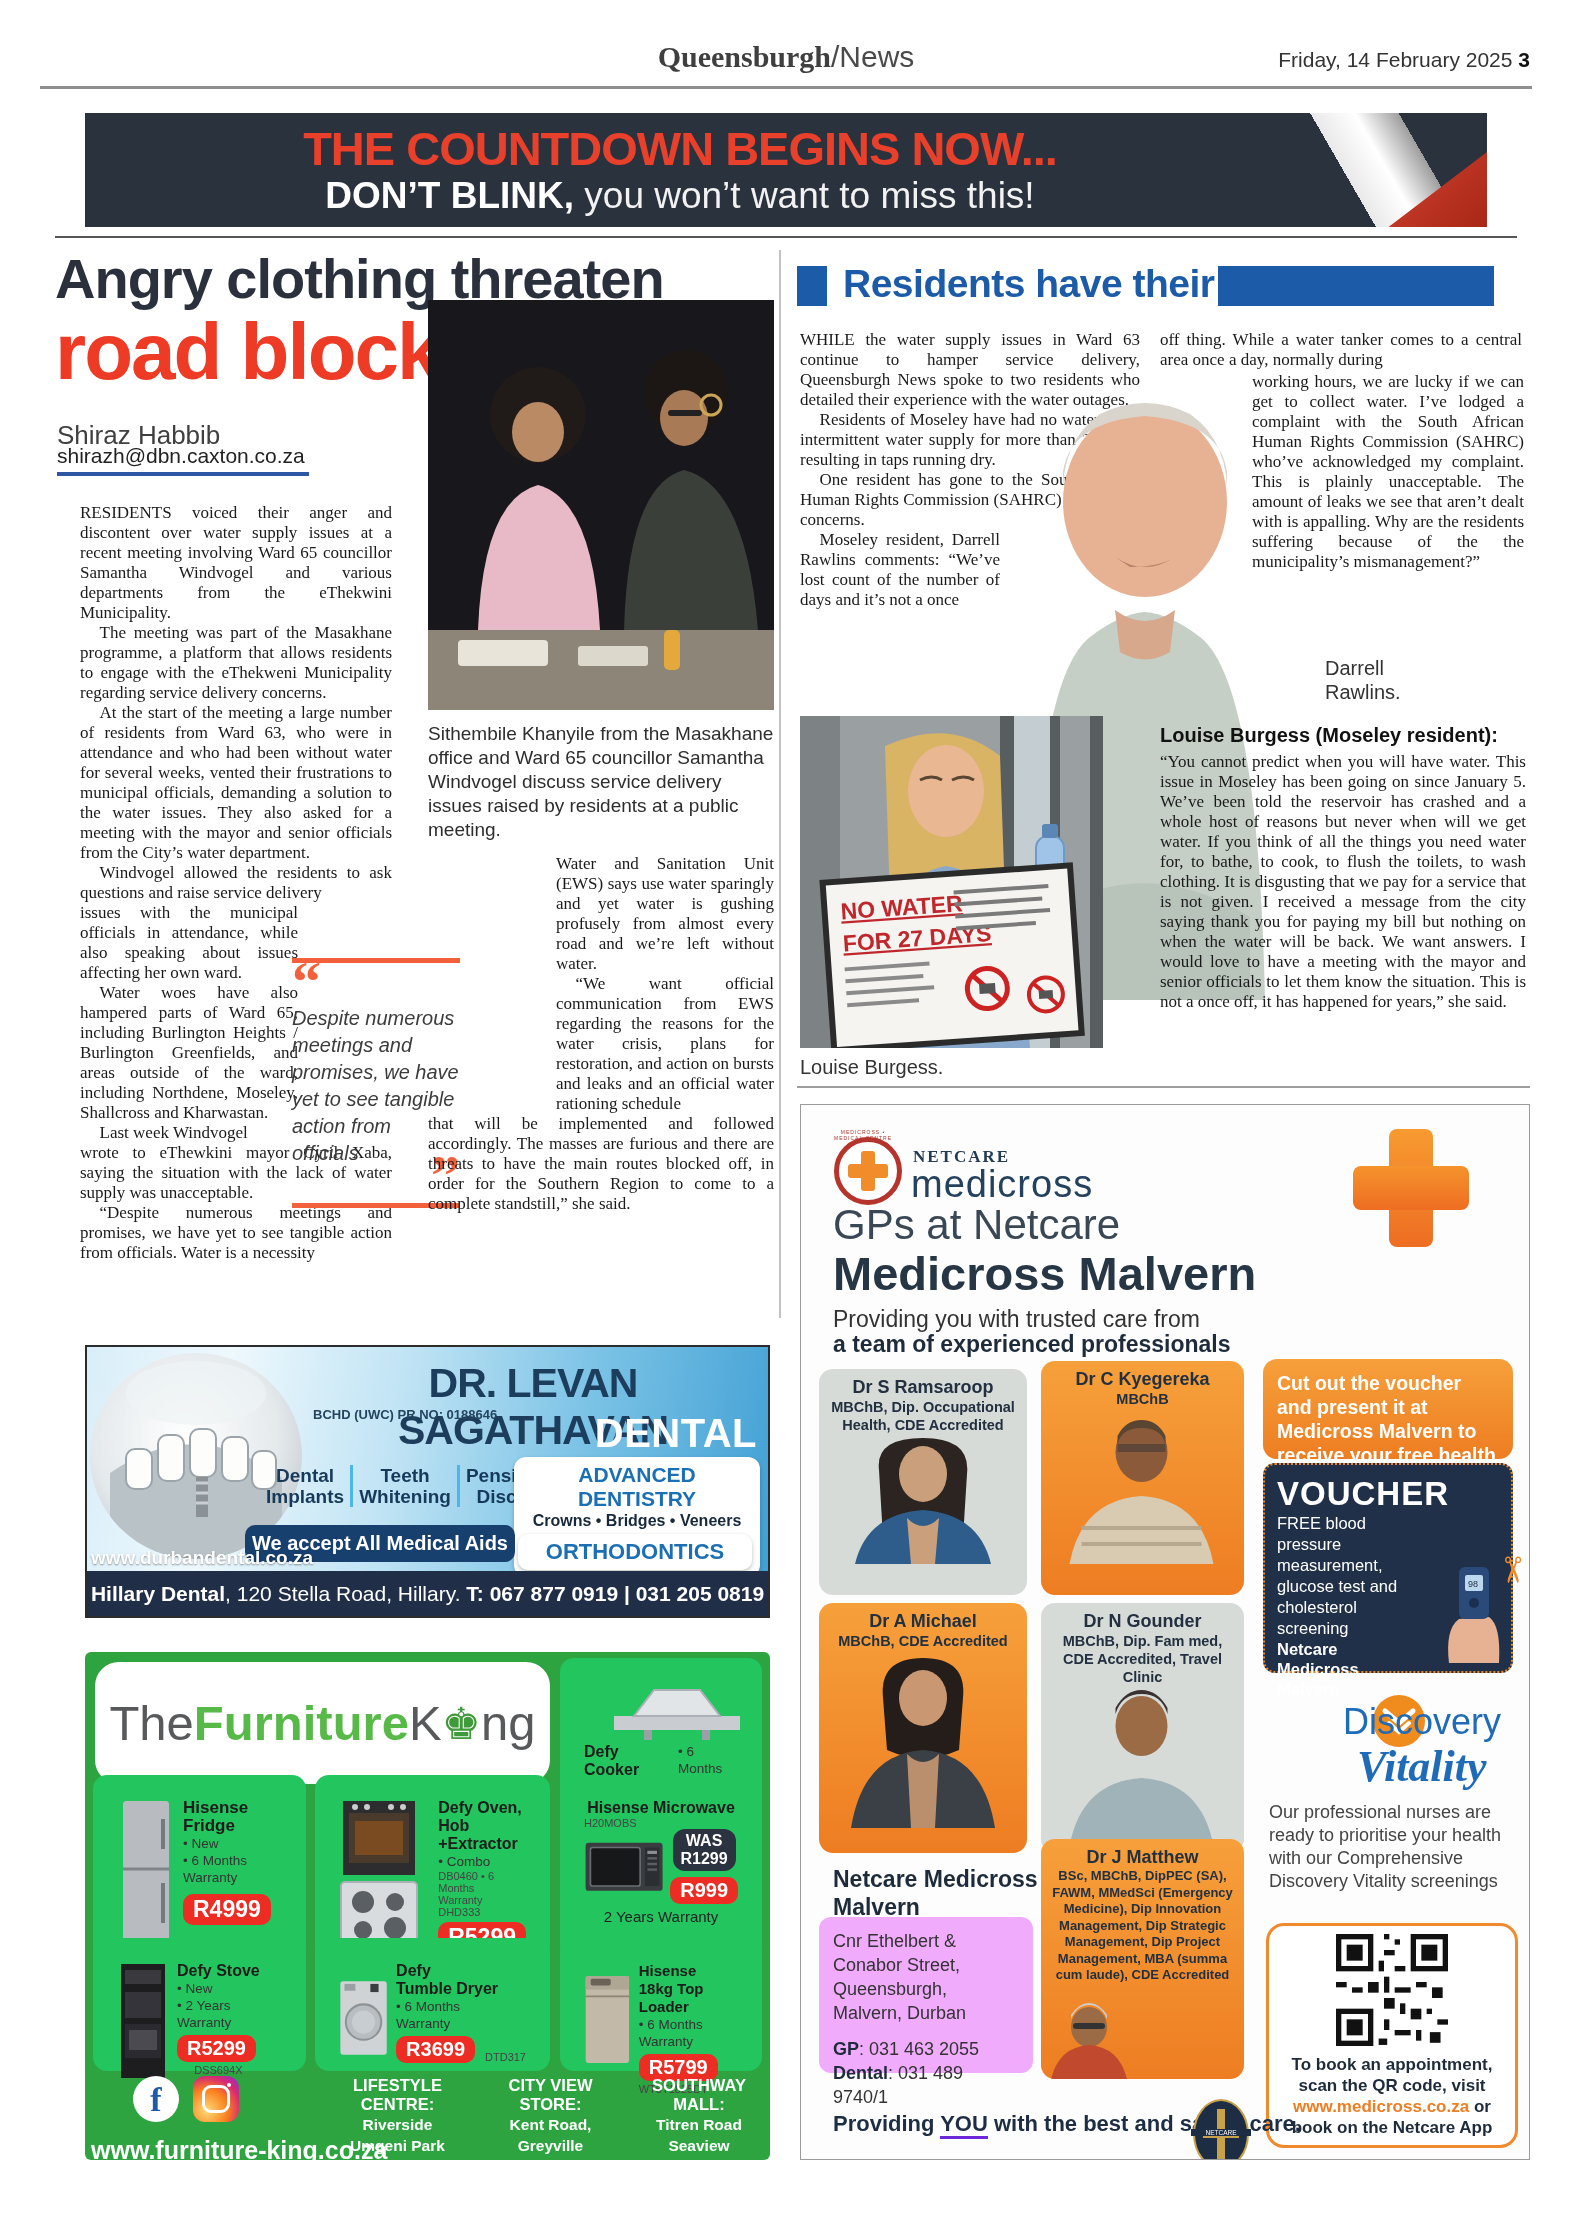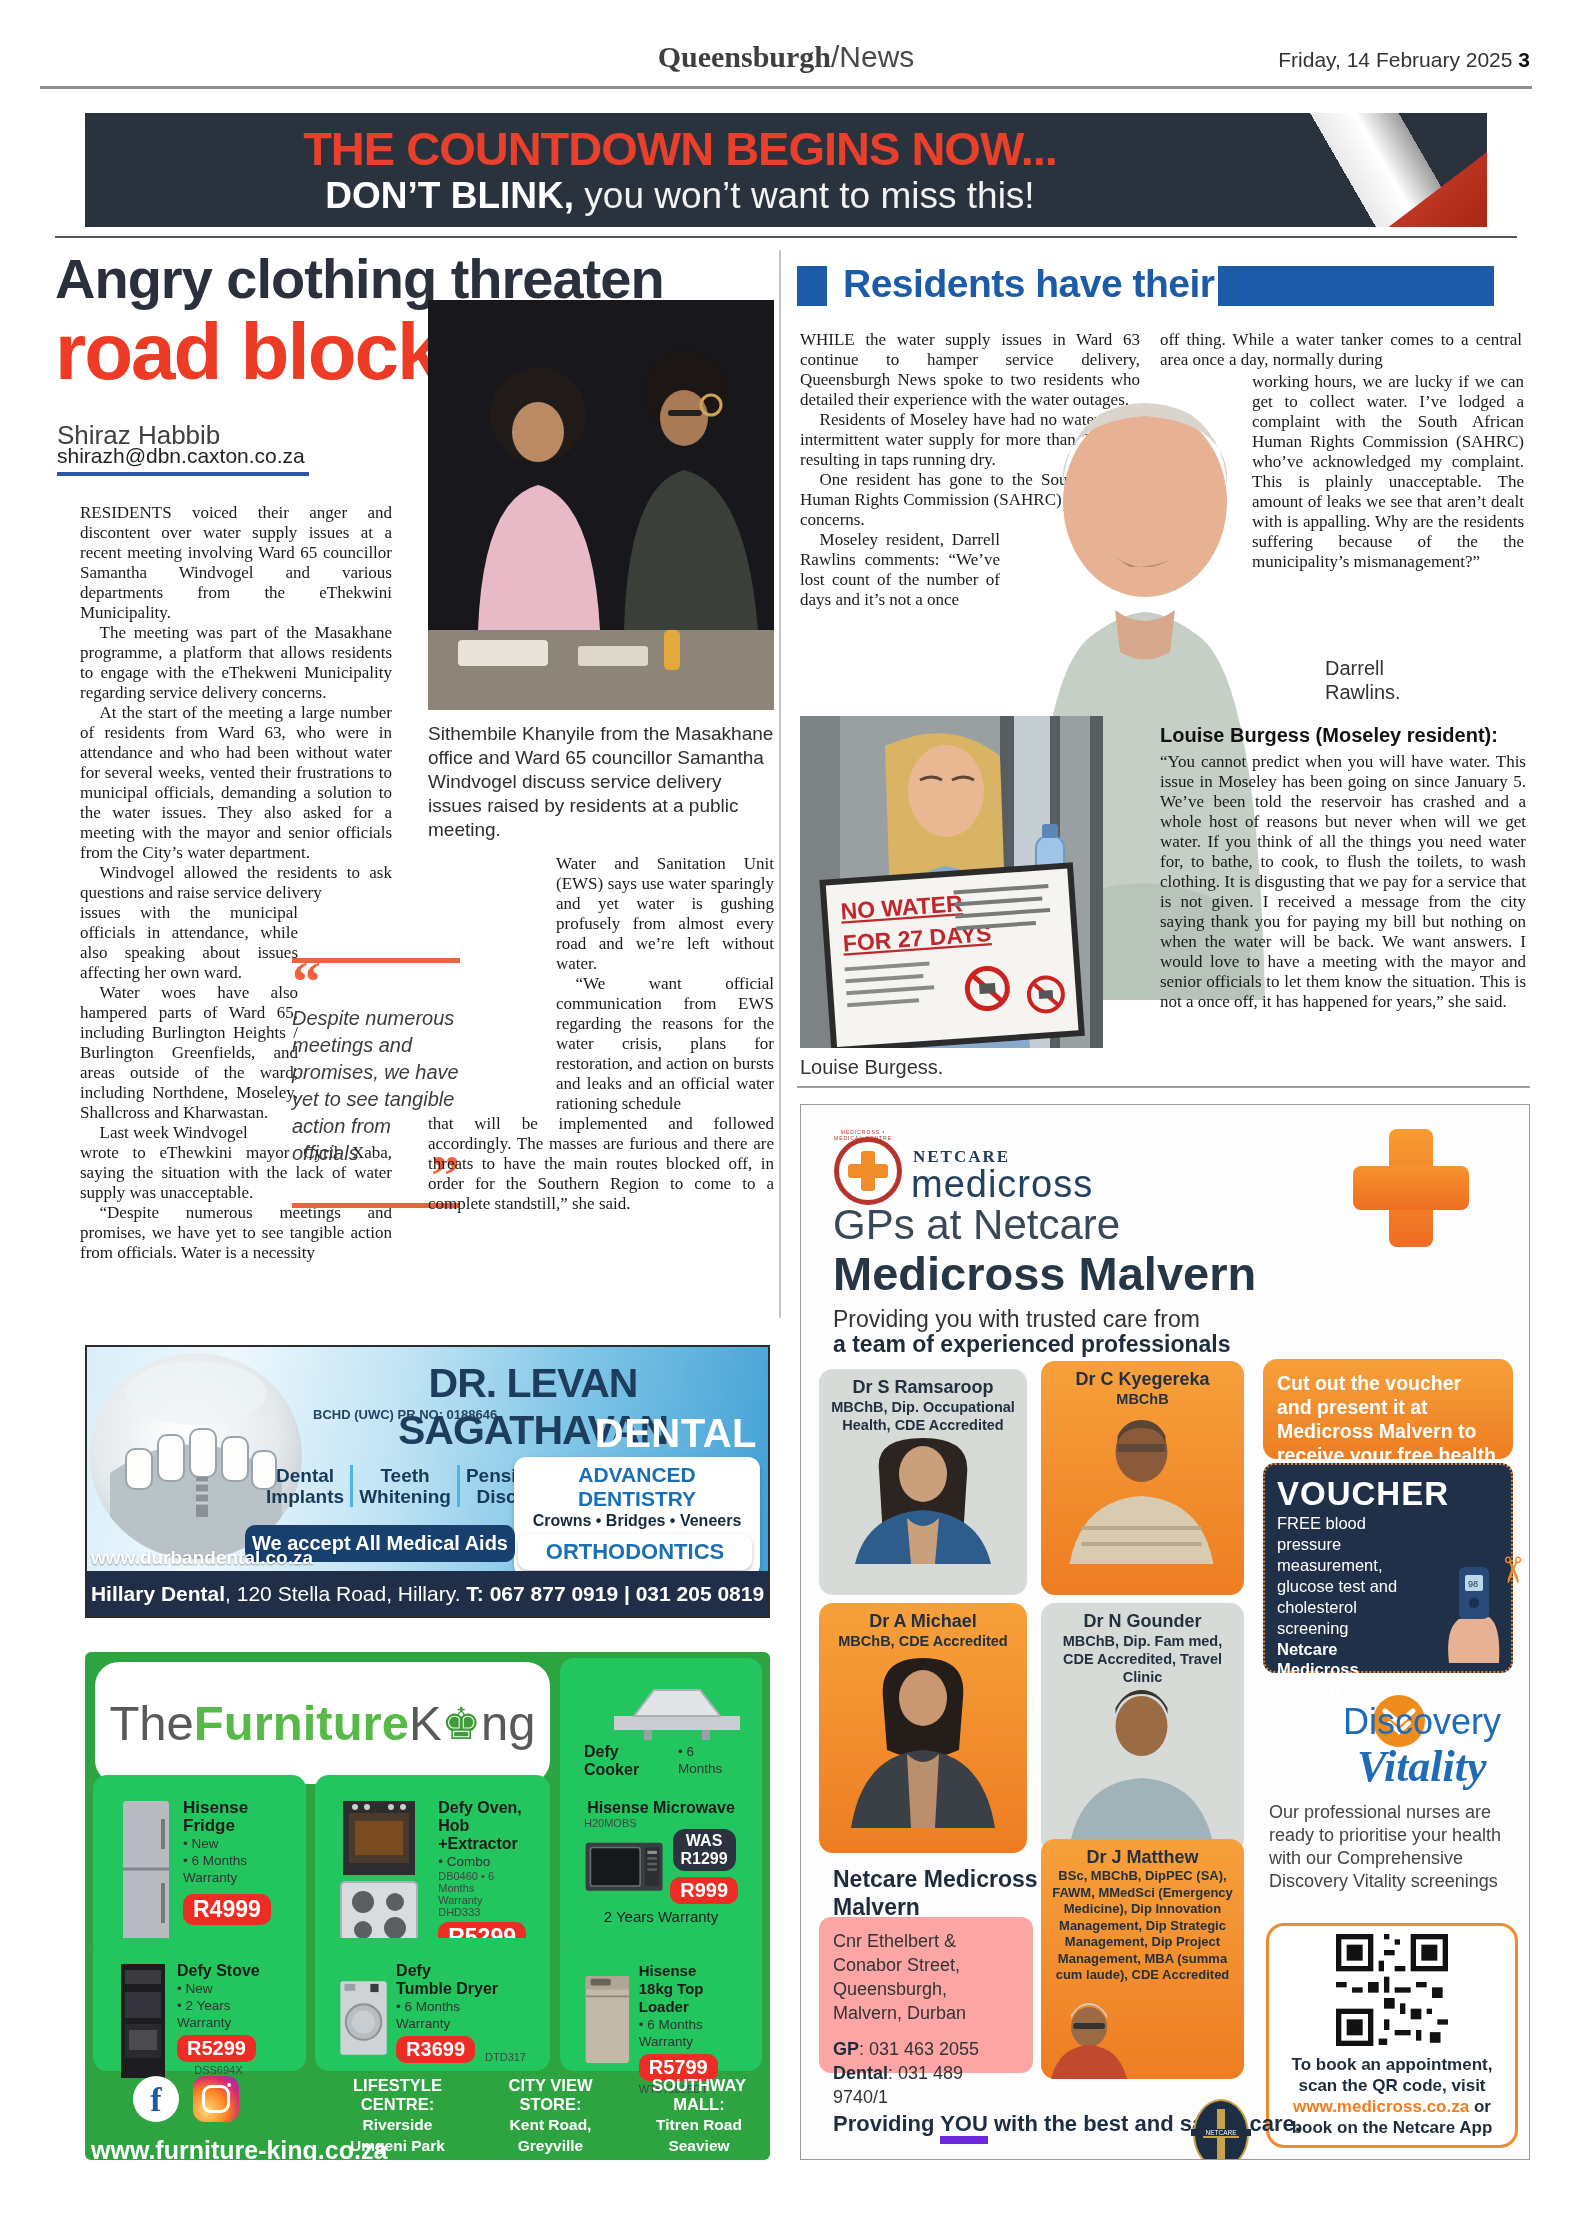--- a/index.html
+++ b/index.html
@@ -125,32 +125,32 @@
   .v-intro{position:absolute;top:254px;left:462px;width:250px;height:100px;border-radius:14px;
      background:linear-gradient(180deg,#f6a03b,#ee7d22);color:#fff;font-weight:bold;font-size:19.5px;line-height:24px;padding:12px 14px;box-sizing:border-box;}
   .v-box{position:absolute;top:358px;left:462px;width:250px;height:210px;border-radius:12px;background:#203049;
      border:2px dotted #e8872a;box-sizing:border-box;color:#fff;padding:10px 12px;}
   .v-box .vt{font-size:33px;font-weight:800;letter-spacing:1px;}
   .v-box .vb{font-size:16.5px;line-height:21px;font-weight:300;width:150px;}
   .v-box .vbr{font-size:16.5px;line-height:20px;font-weight:800;}
   .v-box .scis{position:absolute;right:-16px;top:84px;color:#ef8b2d;font-size:36px;transform:rotate(90deg);}
   .gluco{position:absolute;right:6px;bottom:8px;width:66px;height:104px;}
   .medi .pract{position:absolute;top:760px;left:32px;width:210px;font-size:23px;font-weight:800;color:#1d2b3a;line-height:28px;}
-  .medi .graybox{position:absolute;top:812px;left:18px;width:214px;height:156px;background:#fca5a5;border-radius:12px;padding:12px 14px;box-sizing:border-box;font-size:18px;line-height:24px;color:#333;}
+  .medi .graybox{position:absolute;top:812px;left:18px;width:214px;height:156px;background:#f0abfc;border-radius:12px;padding:12px 14px;box-sizing:border-box;font-size:18px;line-height:24px;color:#333;}
   .medi .graybox .tel{margin-top:12px;}
   .medi .graybox b{color:#1d2b3a;}
   .disc-logo{position:absolute;top:588px;left:478px;width:240px;}
   .disc-word{position:absolute;top:596px;left:542px;font-size:36px;font-weight:500;color:#1f6bb8;}
   .vit-word{position:absolute;top:636px;left:556px;font-family:"Liberation Serif",serif;font-style:italic;font-weight:bold;font-size:44px;color:#1f6bb8;}
   .vit-txt{position:absolute;top:696px;left:468px;width:246px;font-size:18px;line-height:23px;color:#444;}
   .qr-box{position:absolute;top:818px;left:465px;width:252px;height:225px;border:3px solid #ef8b2d;border-radius:18px;background:#fff;text-align:center;padding-top:8px;box-sizing:border-box;}
   .qr-box .bk{font-size:17px;line-height:21px;font-weight:bold;color:#1d2b3a;padding:4px 10px 0 10px;}
   .qr-box .lnk{color:#ef7d22;}
   .tagline{position:absolute;top:1006px;left:32px;font-size:22px;font-weight:800;color:#1d2e44;}
-  .tagline .u{border-bottom:8px solid #6d28d9;}
+  .tagline .u{border-bottom:3px solid #6d28d9;}
   .nc-oval{position:absolute;top:994px;left:392px;width:52px;height:66px;border-radius:50%;background:#1d2e44;border:2px solid #c8a24a;}
   .nc-oval .cv{position:absolute;left:22px;top:8px;width:8px;height:50px;background:#c8a24a;}
   .nc-oval .ch{position:absolute;left:8px;top:29px;width:36px;height:8px;background:#c8a24a;}
   .nc-oval .nt{position:absolute;top:28px;left:-4px;width:60px;text-align:center;font-size:6.5px;color:#fff;background:#1d2e44;}
 </style>
 </head>
 <body>
 
 <div id="page">
 

